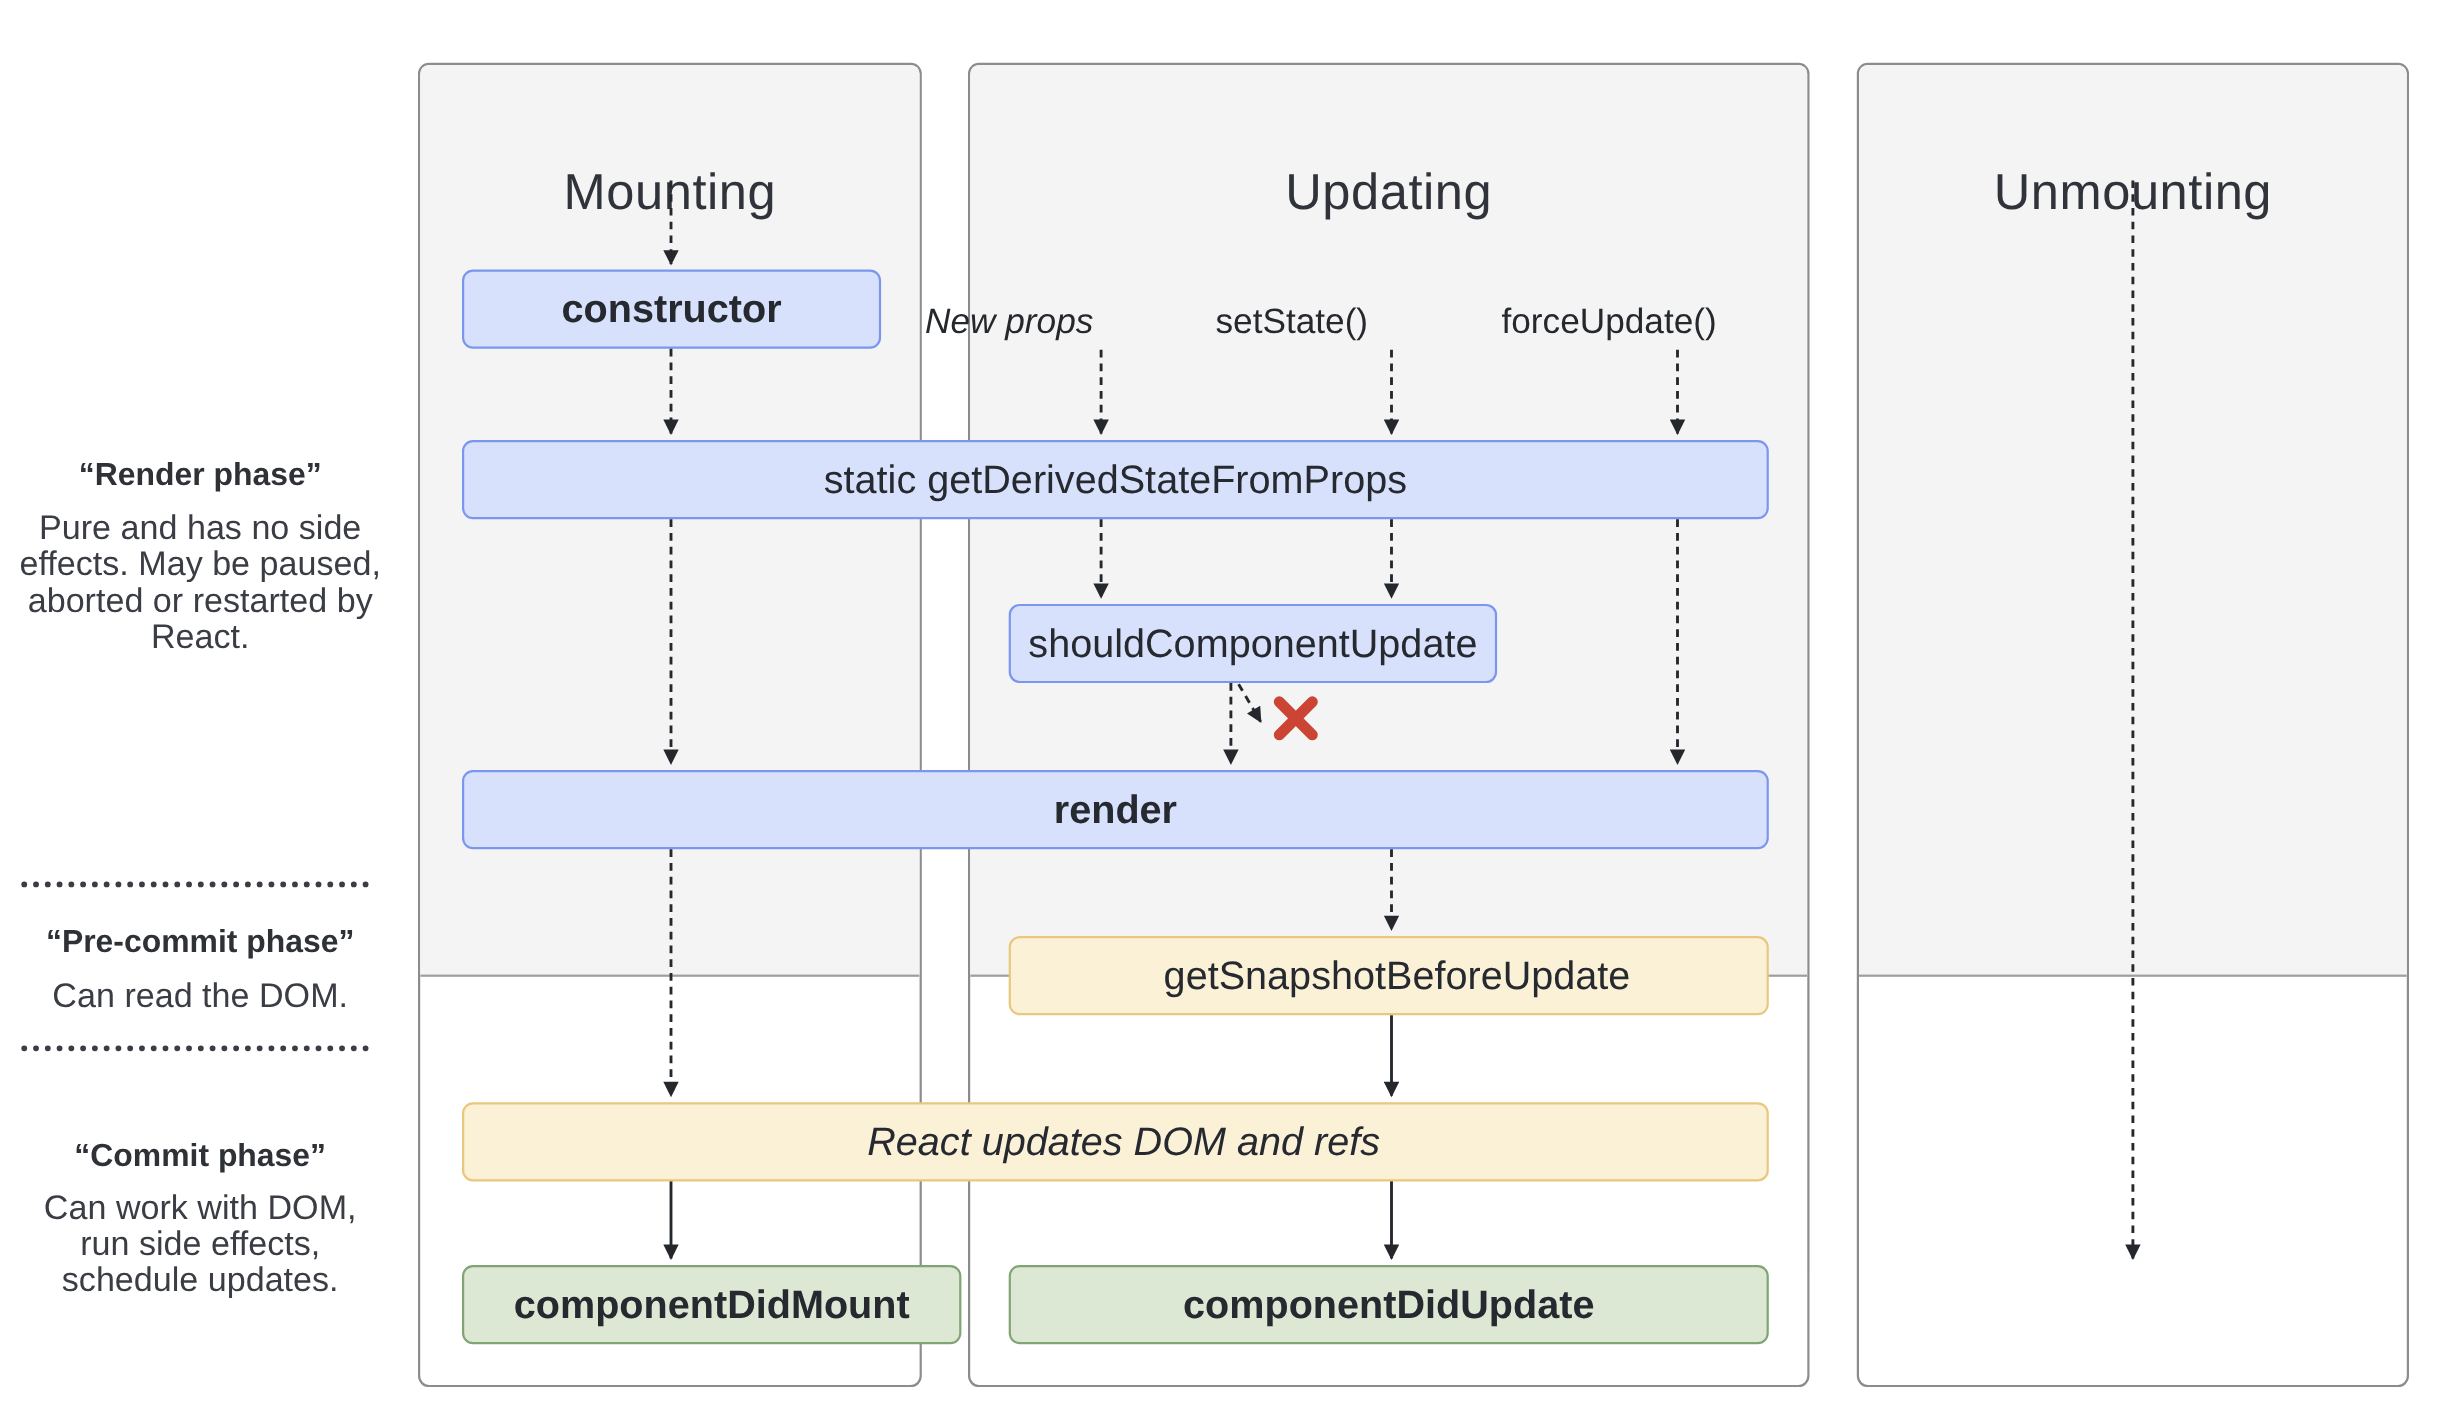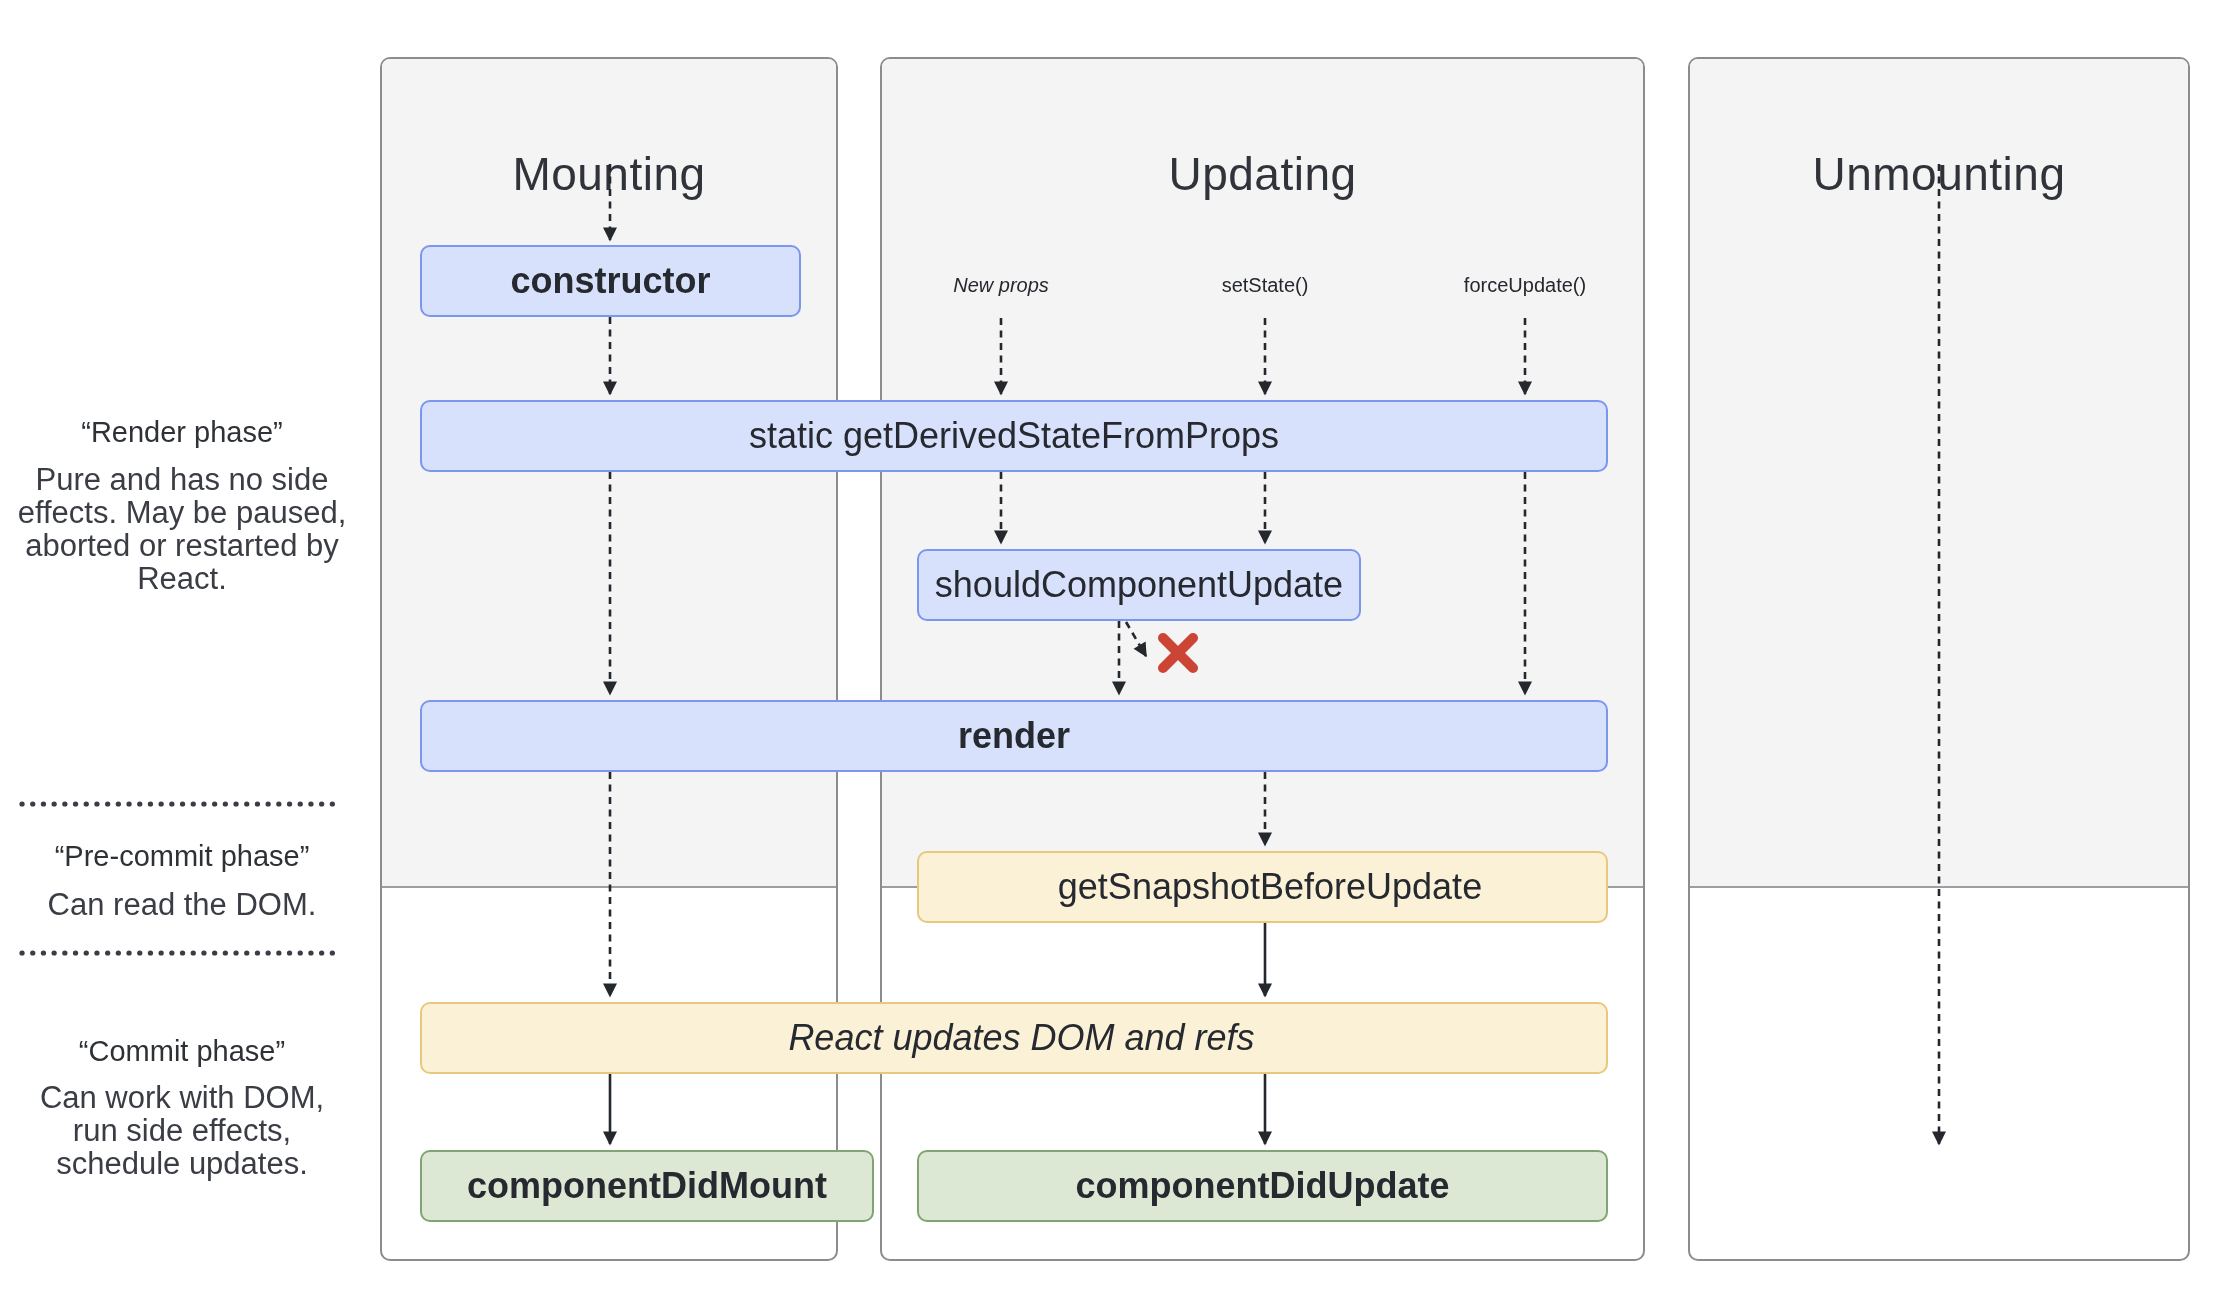--- a/index.html
+++ b/index.html
@@ -48,31 +48,31 @@
   #box-get-derived   {left:420px;  top:400px;  width:1188px;}
   #box-should-update {left:917px;  top:549px;  width:444px;}
   #box-render        {left:420px;  top:700px;  width:1188px;}
   #box-get-snapshot  {left:917px;  top:851px;  width:691px;}
   #box-react-updates {left:420px;  top:1002px; width:1188px;}
   #box-did-mount     {left:420px;  top:1150px; width:454px;}
   #box-did-update    {left:917px;  top:1150px; width:691px;}
   #box-will-unmount  {left:1726px; top:1150px; width:427px;}
   
   .trigger{
-    position:absolute; top:274px; width:320px; text-align:center;
-    font-size:20px; color:#25282d; z-index:3;
+    position:absolute; top:274px; width:320px; 
+    font-size:32px; color:#25282d; z-index:3;
   }
   .trigger.italic{font-style:italic;}
   #trigger-new-props  {left:841px;}
   #trigger-set-state  {left:1105px;}
   #trigger-force-update{left:1365px;}
   
   .phase-title{
     position:absolute; left:0; width:364px; text-align:center;
-    font-size:29px; font-weight:normal; color:#2e3136; z-index:2;
+    font-size:29px; font-weight:bold; color:#2e3136; z-index:2;
   }
   .phase-desc{
     position:absolute; left:17px; width:330px; text-align:center;
     font-size:31px; line-height:33px; color:var(--muted-text); z-index:2;
   }
   #phase-render-title {top:416px;}
   #phase-render-desc  {top:463px;}
   #phase-precommit-title{top:840px;}
   #phase-precommit-desc {top:888px;}
   #phase-commit-title {top:1035px;}

